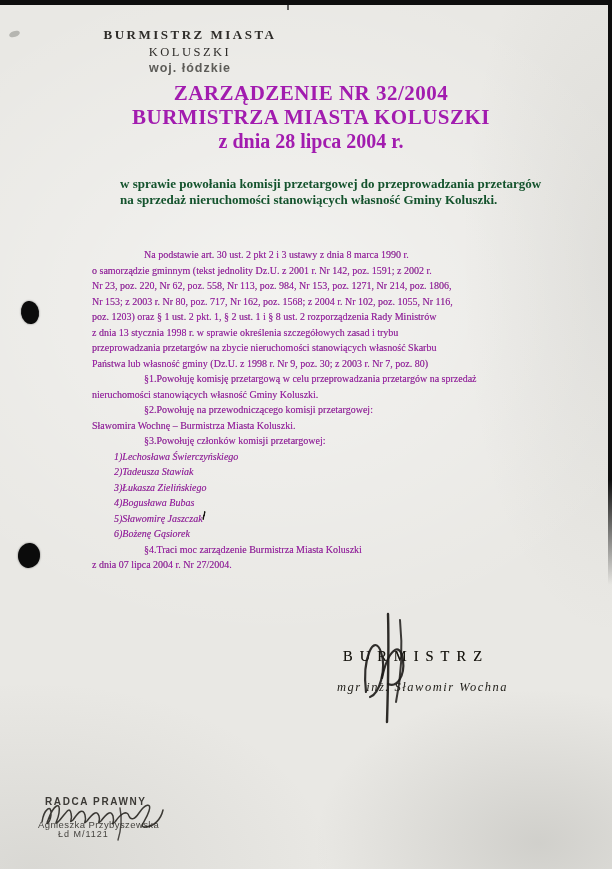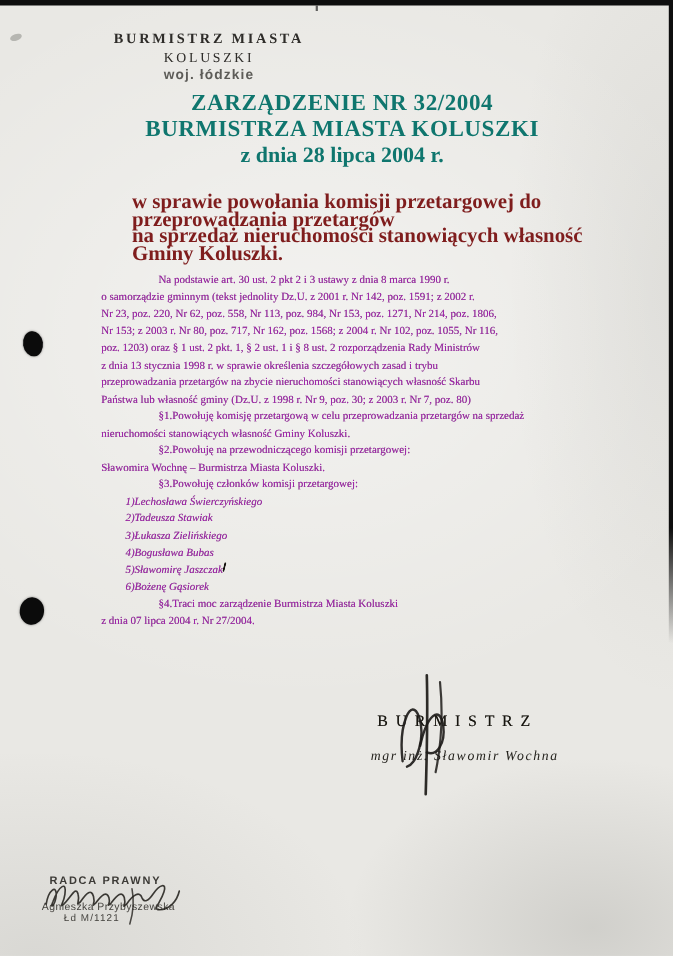--- a/index.html
+++ b/index.html
@@ -27,27 +27,27 @@
 
   
   .hstamp{left:90px;top:27px;width:200px;text-align:center;color:#2e2c29;}
   .hstamp .l1{font-size:13px;font-weight:bold;letter-spacing:2.5px;}
   .hstamp .l2{font-size:12.5px;font-weight:normal;letter-spacing:2.5px;margin-top:2px;}
   .hstamp .l3{font-family:"Liberation Sans", sans-serif;font-size:12.5px;color:#5d5c58;
     letter-spacing:1px;margin-top:1px;font-weight:bold;}
 
   
   .title{left:0;top:81px;width:612px;text-align:center;padding-left:10px;box-sizing:border-box;
-    font-weight:bold;color:#0f766e;line-height:24px;}
+    font-weight:bold;color:#a21caf;line-height:24px;}
   .title .t12{font-size:21px;letter-spacing:0.5px;}
   .title .t3{font-size:20px;}
 
   
-  .subject{left:120px;top:176px;width:470px;font-weight:bold;font-size:19px;
-    line-height:15.5px;color:#7f1d1d;}
+  .subject{left:120px;top:176px;width:470px;font-weight:bold;font-size:13px;
+    line-height:15.5px;color:#14532d;}
 
   
   .doc-body{left:63px;top:247px;width:540px;font-size:10px;line-height:15.5px;
     color:#a21caf;text-shadow:0 0 .4px rgba(45,42,36,.55);margin-left:29px;}
   .doc-body div{white-space:nowrap;height:15.5px;}
   .doc-body .indent{padding-left:52px;}
   .doc-body .list{padding-left:22px;font-style:italic;}
   .doc-body .bold{font-weight:bold;}
 
   .tick{left:203px;top:511px;width:0;height:9px;border-left:2.5px solid #15130f;

